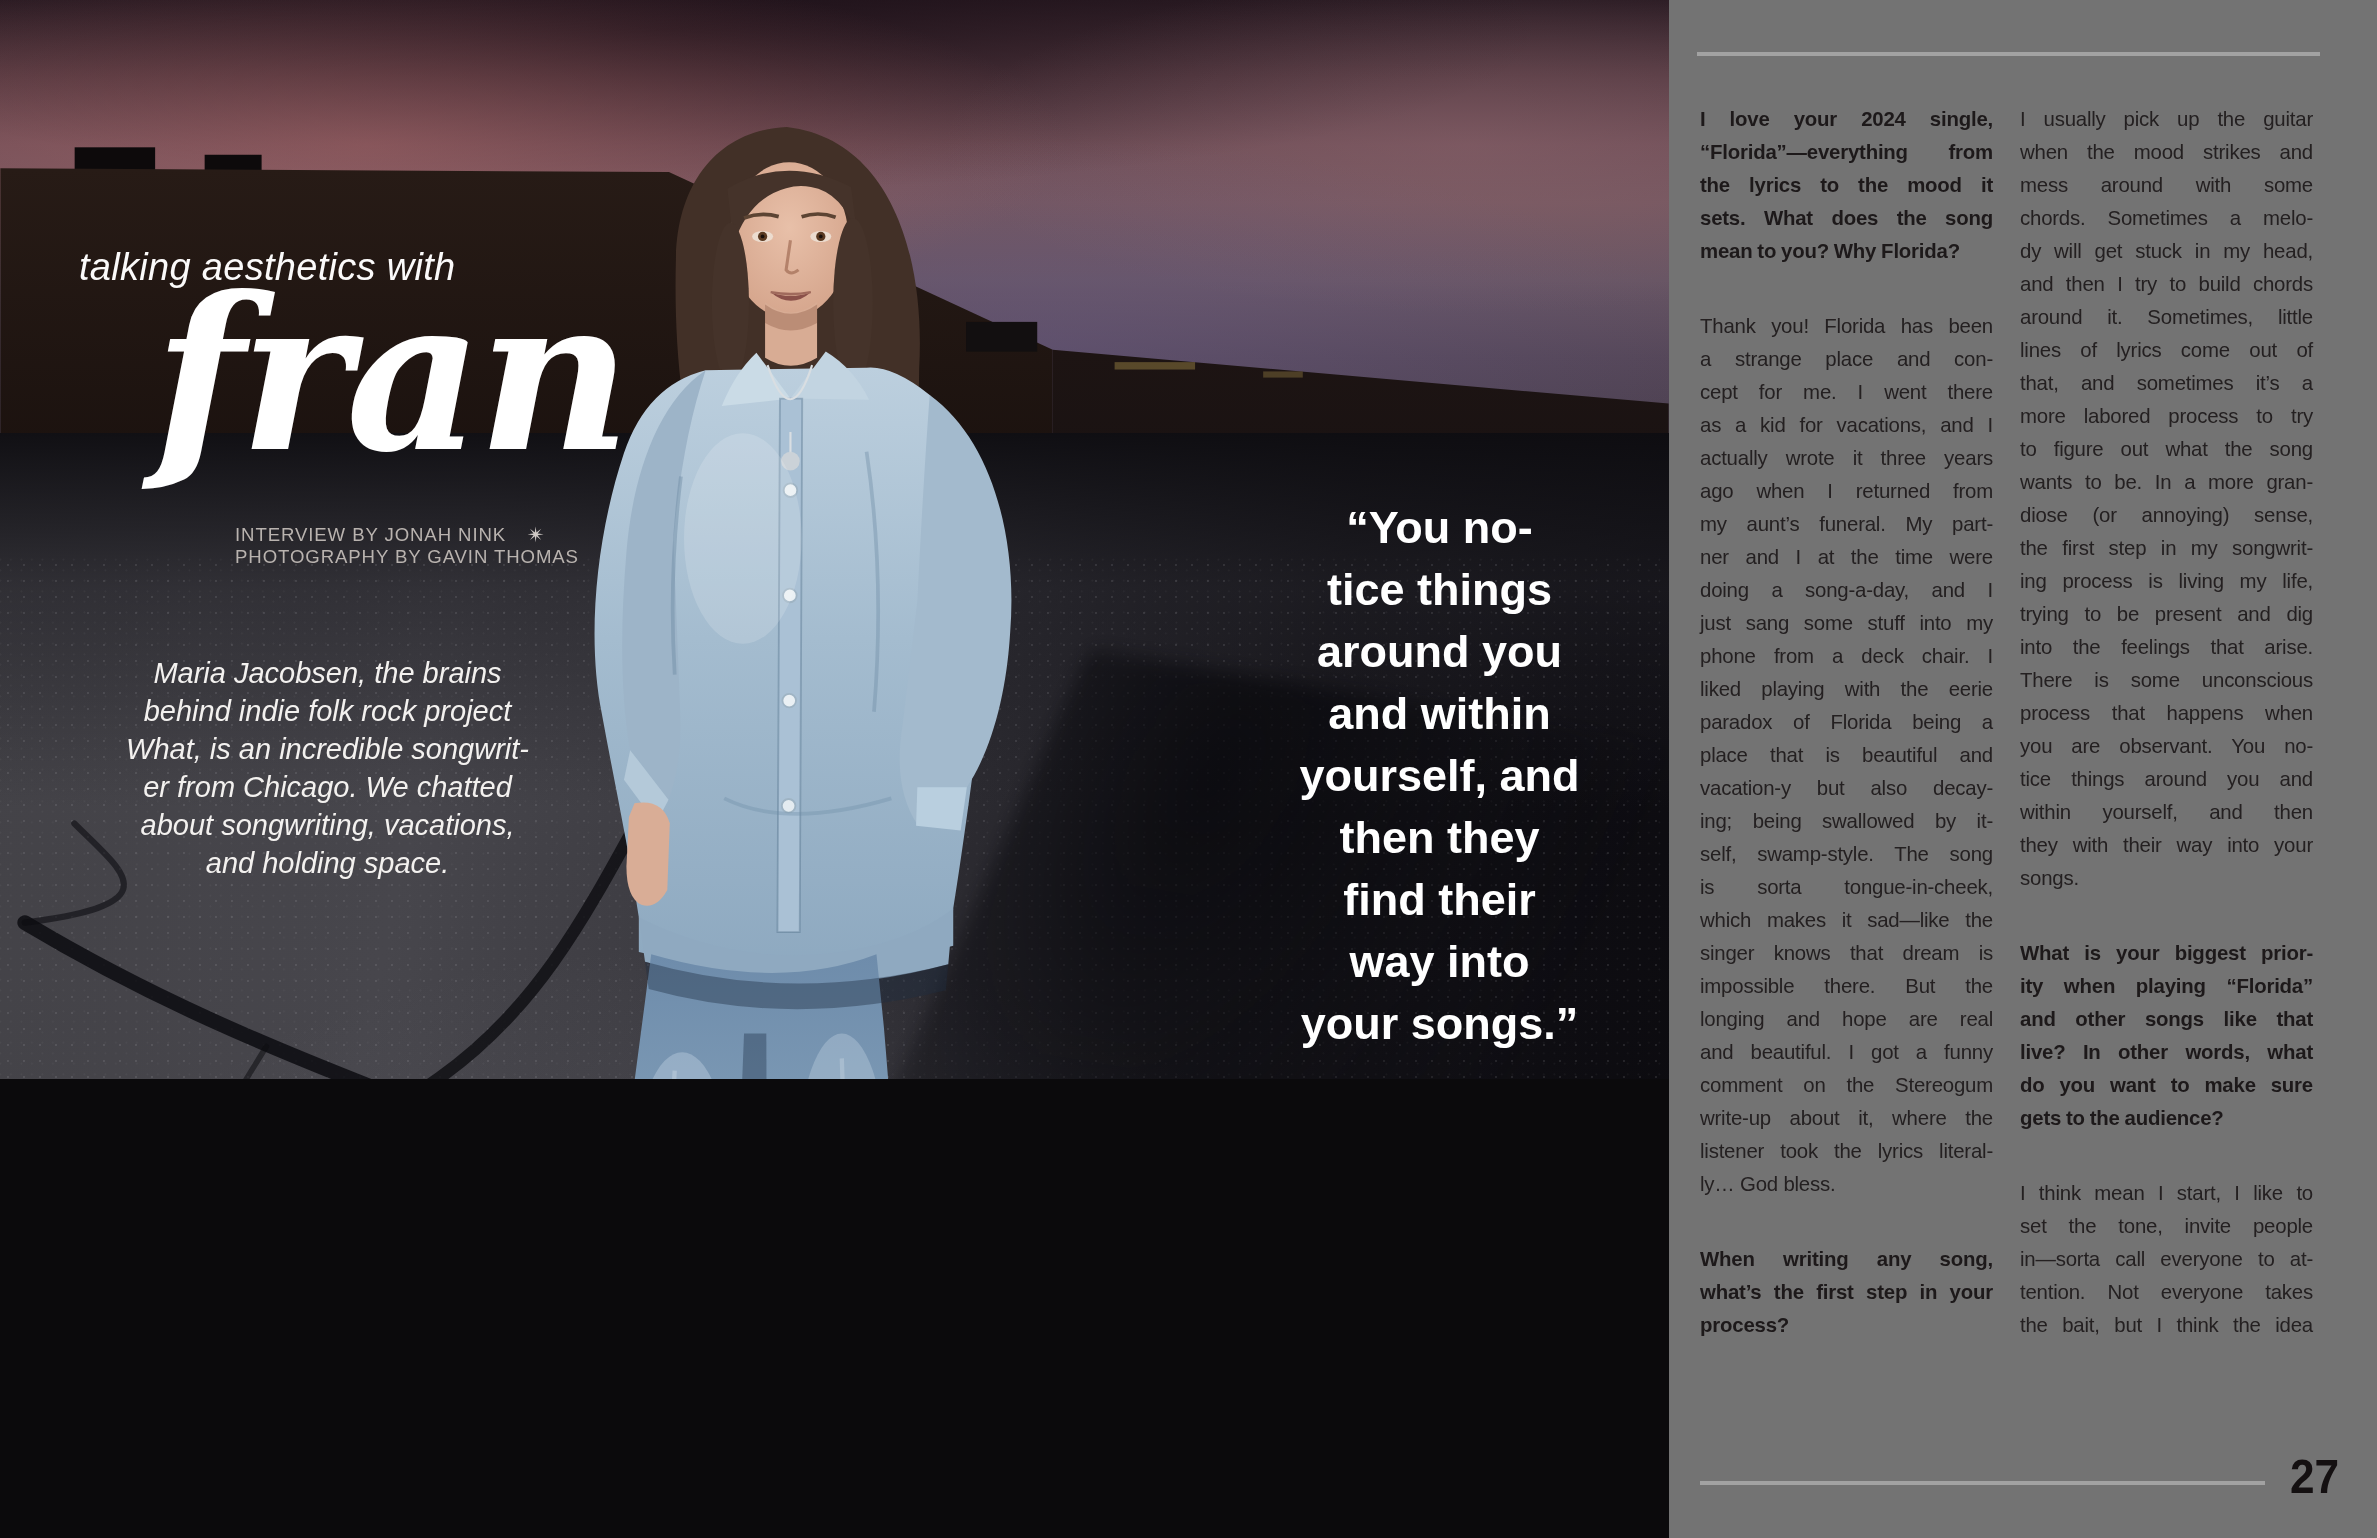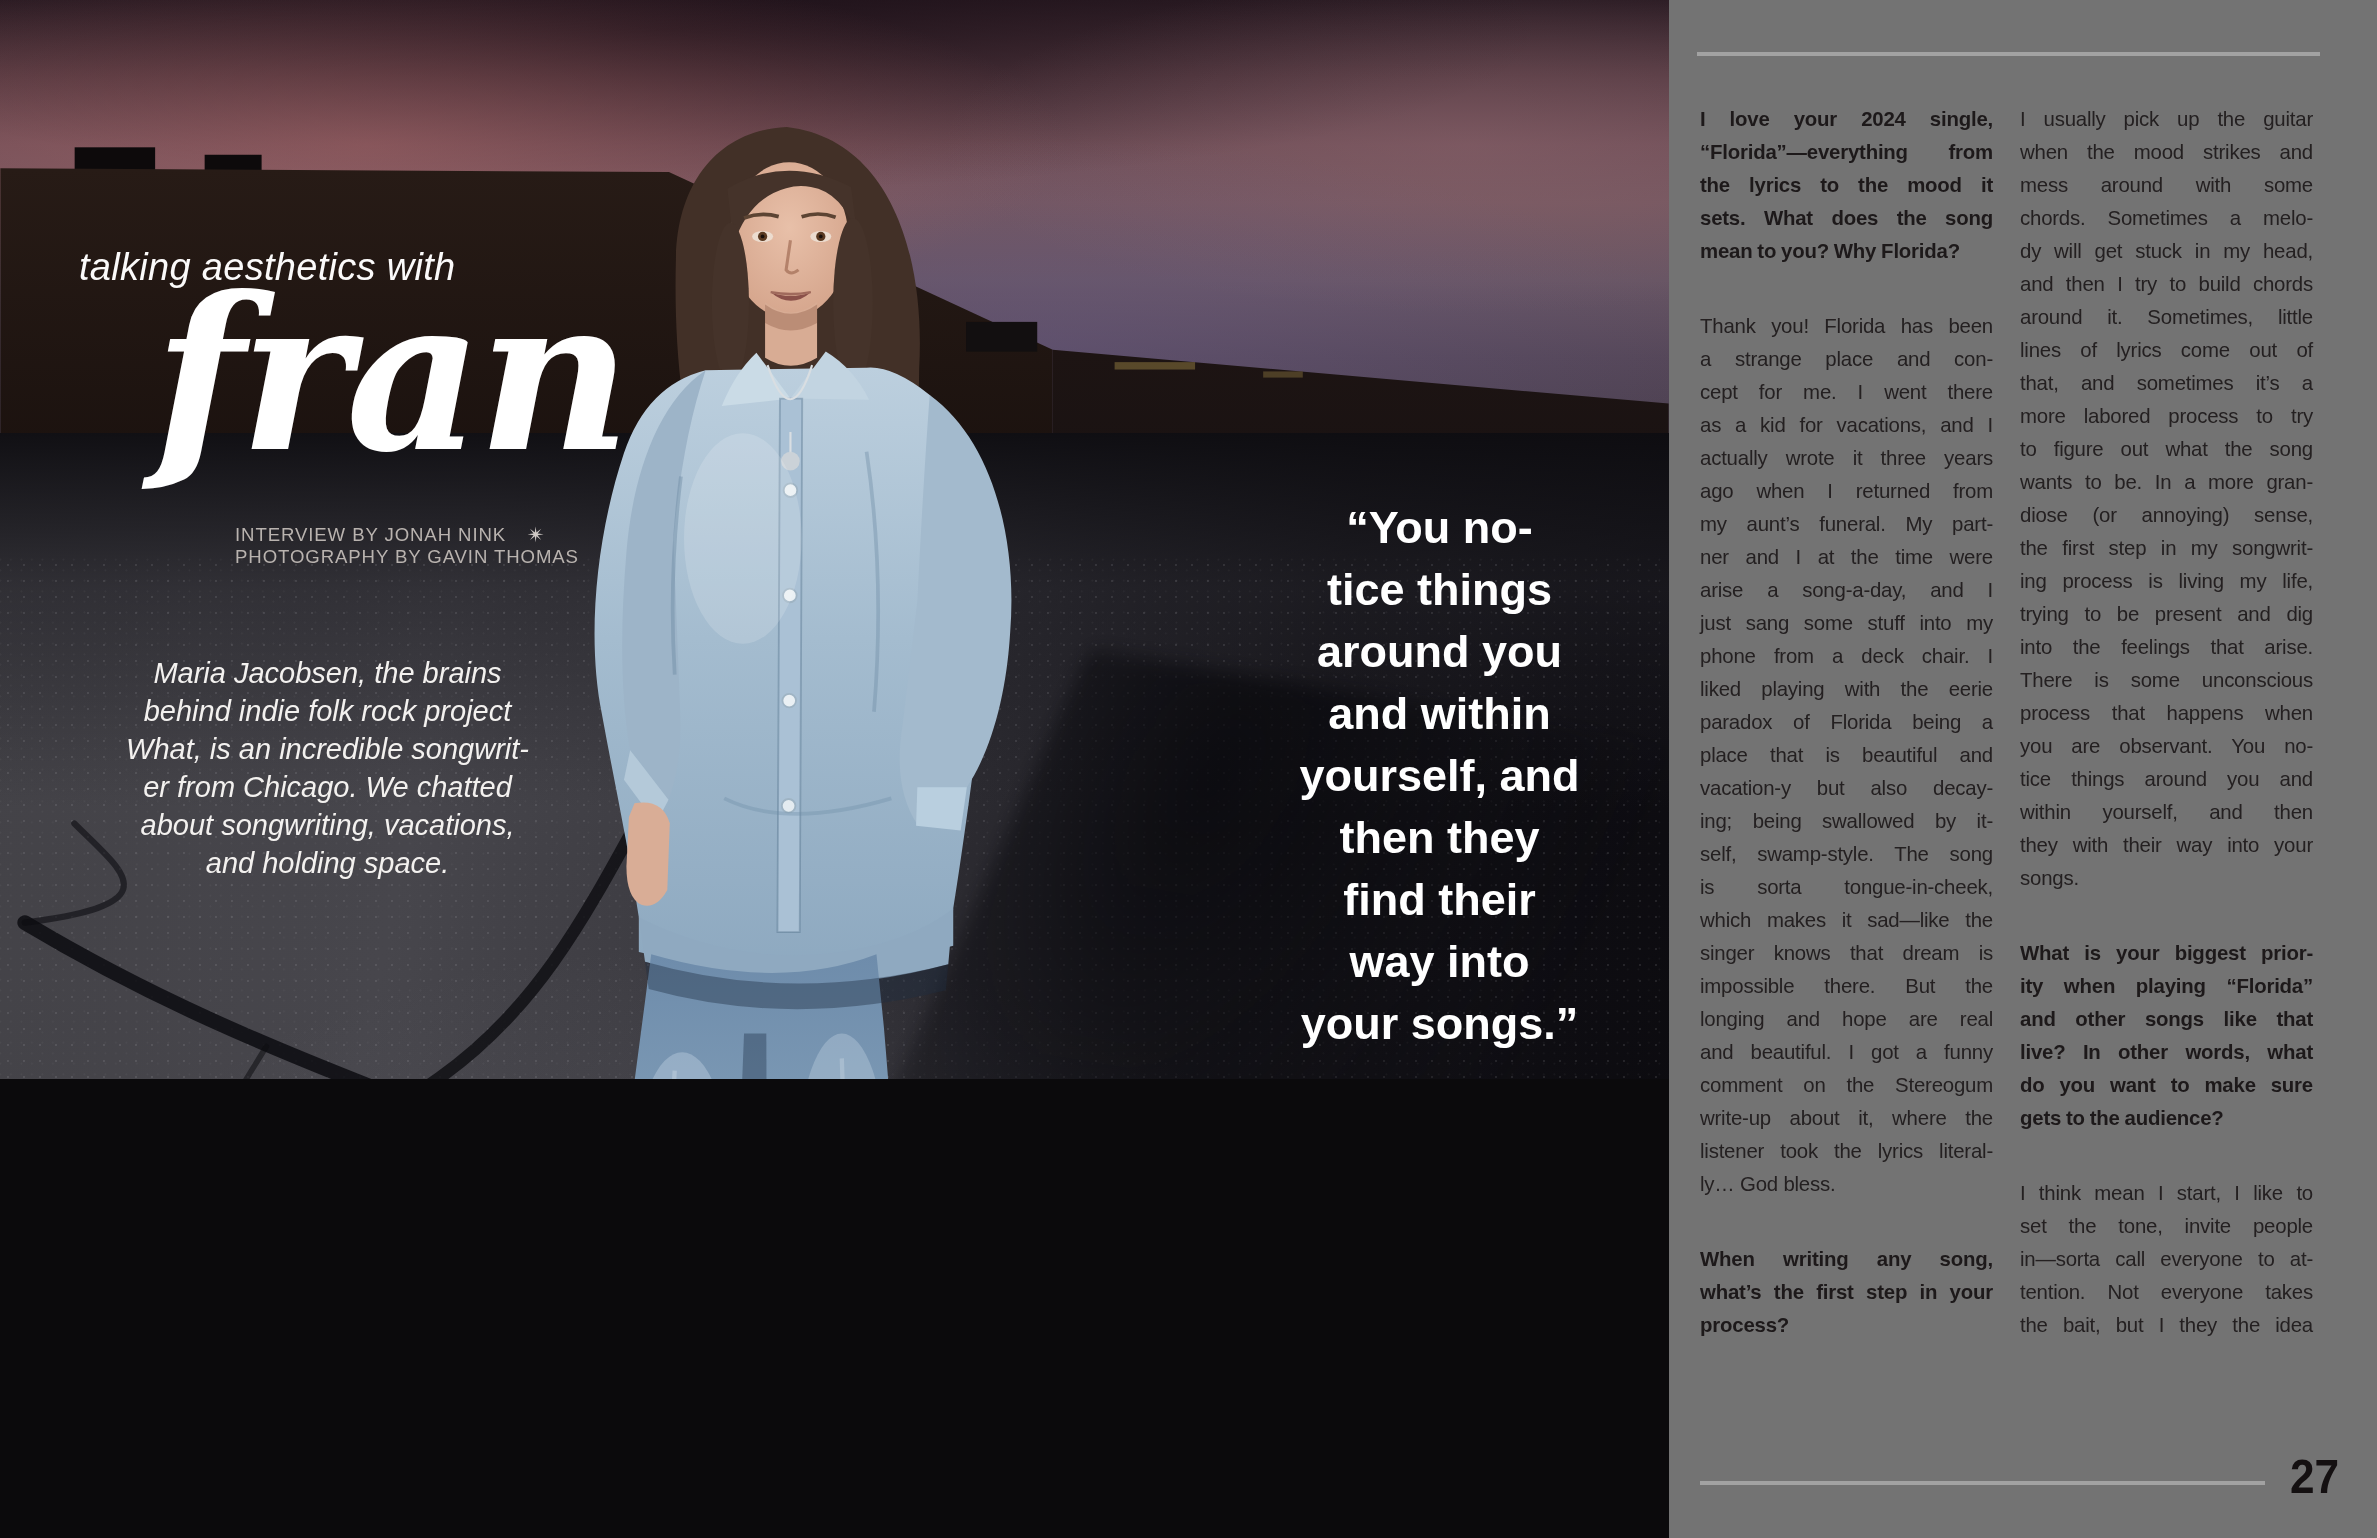--- a/index.html
+++ b/index.html
@@ -255,21 +255,21 @@
         </div>
         <div class="block answer">
           <div class="jl">Thank you! Florida has been</div>
           <div class="jl">a strange place and con-</div>
           <div class="jl">cept for me. I went there</div>
           <div class="jl">as a kid for vacations, and I</div>
           <div class="jl">actually wrote it three years</div>
           <div class="jl">ago when I returned from</div>
           <div class="jl">my aunt’s funeral. My part-</div>
           <div class="jl">ner and I at the time were</div>
-          <div class="jl">arise a song-a-day, and I</div>
+          <div class="jl">doing a song-a-day, and I</div>
           <div class="jl">just sang some stuff into my</div>
           <div class="jl">phone from a deck chair. I</div>
           <div class="jl">liked playing with the eerie</div>
           <div class="jl">paradox of Florida being a</div>
           <div class="jl">place that is beautiful and</div>
           <div class="jl">vacation-y but also decay-</div>
           <div class="jl">ing; being swallowed by it-</div>
           <div class="jl">self, swamp-style. The song</div>
           <div class="jl">is sorta tongue-in-cheek,</div>
           <div class="jl">which makes it sad—like the</div>
@@ -321,20 +321,20 @@
           <div class="jl">and other songs like that</div>
           <div class="jl">live? In other words, what</div>
           <div class="jl">do you want to make sure</div>
           <div class="jl end">gets to the audience?</div>
         </div>
         <div class="block answer">
           <div class="jl">I think mean I start, I like to</div>
           <div class="jl">set the tone, invite people</div>
           <div class="jl">in—sorta call everyone to at-</div>
           <div class="jl">tention. Not everyone takes</div>
-          <div class="jl">the bait, but I they the idea</div>
+          <div class="jl">the bait, but I think the idea</div>
         </div>
       </div>
     <div id="pageno-right" class="pageno">27</div>
   </div>
 
 </div>
 
 
 </body></html>

